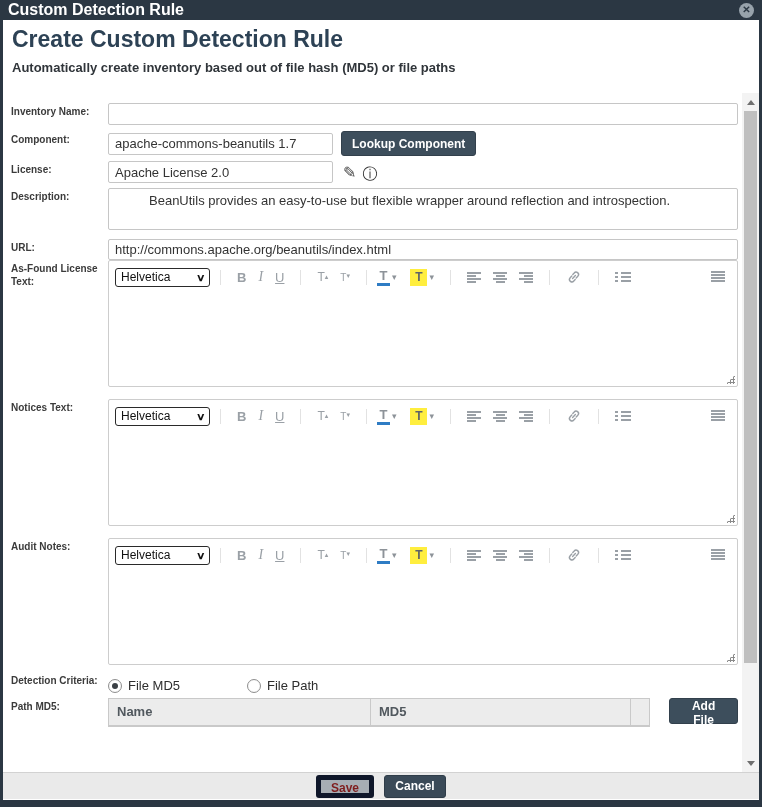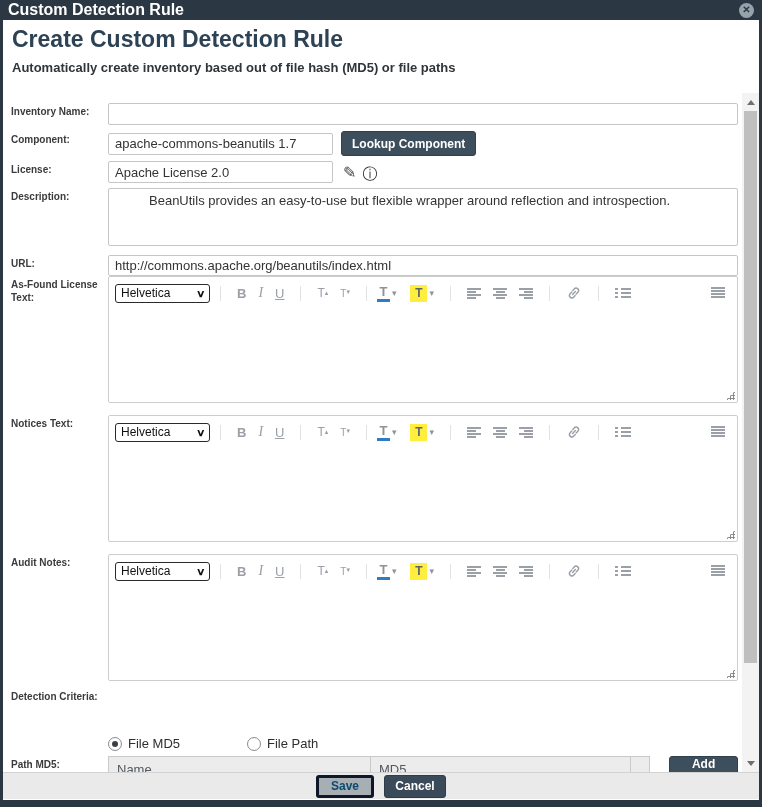--- a/index.html
+++ b/index.html
@@ -29,21 +29,21 @@
 
   .row { display:flex; align-items:flex-start; }
   .lbl { width:97px; flex-shrink:0; font-size:10px; font-weight:bold; color:#3b3b3b;
          line-height:1.25; padding-top:3px; }
   .fld { flex:1; margin-right:21px; min-width:0; }
 
   input.txt, textarea.txt { font-family:"Liberation Sans", sans-serif; font-size:13px; color:#333;
         border:1px solid #c6c6c6; border-radius:2px; padding:2px 6px; background:#fff; outline:none; }
   input.txt { height:22px; width:100%; }
   input.short { width:225px; flex:none; }
-  textarea.txt { width:100%; height:58px; resize:none; padding-top:4px;padding-left:40px; }
+  textarea.txt { width:100%; height:42px; resize:none; padding-top:4px;padding-left:40px; }
 
   .btn-dark { background:#3d4e5c; color:#fff; font-size:12px; font-weight:bold;
               border:1px solid #32404c; border-radius:3px; padding:0 10px; height:25px;
               font-family:"Liberation Sans", sans-serif; cursor:pointer; }
 
   .inline-icons { display:flex; align-items:center; gap:6px; margin-left:10px; padding-top:2px; }
   .pencil { font-size:16px; color:#444; line-height:1; }
   .info   { font-size:15px; color:#333; line-height:1; }
 
   
@@ -86,54 +86,54 @@
     background-image:linear-gradient(#9aa0a6,#9aa0a6),linear-gradient(#9aa0a6,#9aa0a6),linear-gradient(#9aa0a6,#9aa0a6),linear-gradient(#9aa0a6,#9aa0a6);
     background-size:14px 2px,14px 2px,14px 2px,14px 2px;
     background-position:0 0,0 3px,0 6px,0 9px; background-repeat:no-repeat; }
 
   .ed-body { flex:1; }
   .rsz { position:absolute; right:2px; bottom:2px; width:9px; height:9px;
          background-image:radial-gradient(#8a8a8a 1px, transparent 1.3px);
          background-size:3px 3px; clip-path:polygon(100% 0,100% 100%,0 100%); cursor:se-resize; }
 
   
-  .radios { display:flex; align-items:center; padding-top:6px;margin-top:42px; }
+  .radios { display:flex; align-items:center; padding-top:6px; }
   .radio-wrap { display:flex; align-items:center; gap:6px; cursor:pointer; }
   .radio { width:14px; height:14px; border:1px solid #8f8f8f; border-radius:50%;
            background:radial-gradient(#fff 55%, #e9e9e9); position:relative; flex-shrink:0; }
   .radio.checked::after { content:""; position:absolute; inset:3px; border-radius:50%; background:#3a4045; }
   .radio-label { font-size:13px; color:#2e2e2e; }
   .radio-gap { width:67px; }
 
   
   .md5row .fld { display:flex; align-items:flex-start; }
   .tbl { width:548px; border:1px solid #c9c9c9; background:#fff; }
   .thead { display:flex; height:27px; background:#ececec; border-bottom:1px solid #c9c9c9; }
-  .th { font-size:13px; font-weight:normal; color:#51585e; padding:5px 8px; }
+  .th { font-size:13px; font-weight:bold; color:#51585e; padding:5px 8px; }
   .th.name { width:262px; border-right:1px solid #c9c9c9; }
   .th.md5  { width:260px; border-right:1px solid #c9c9c9; }
   .th.ctrl { flex:1; }
   .addfile { margin-left:19px; height:26px; }
 
   
   .sbar { position:absolute; top:0; right:0; bottom:0; width:17px; background:#f3f3f3; }
   .sbar .arr { position:absolute; left:0; width:17px; height:16px; display:flex;
                align-items:center; justify-content:center; cursor:pointer; }
   .sbar .arr.up { top:1px; }
   .sbar .arr.down { bottom:1px; }
   .tri-up { width:0; height:0; border-left:4px solid transparent; border-right:4px solid transparent;
             border-bottom:5px solid #6f6f6f; }
   .tri-down { width:0; height:0; border-left:4px solid transparent; border-right:4px solid transparent;
               border-top:5px solid #6f6f6f; }
   .thumb { position:absolute; left:2px; top:18px; width:13px; height:552px; background:#bfbfbf; cursor:grab; }
 
   
   .footer { height:28px; flex-shrink:0; background:#eaeaea; border-top:1px solid #d2d2d2;
             border-bottom:1px solid #fff; display:flex; align-items:center; justify-content:center; gap:10px; }
-  .btn-save { background:#a7aeb4; color:#0c4a6e; border:3px solid #0f172a; border-radius:3px;
+  .btn-save { background:#a7aeb4; color:#7f1d1d; border:5px solid #0f172a; border-radius:3px;
               font-size:12px; font-weight:bold; height:23px; width:58px;
               font-family:"Liberation Sans", sans-serif; cursor:default; }
   .btn-cancel { background:#3a4a58; color:#fff; border:1px solid #2f3d49; border-radius:3px;
                 font-size:12px; font-weight:bold; height:23px; width:62px;
                 font-family:"Liberation Sans", sans-serif; cursor:pointer; }
 </style>
 </head>
 <body>
 
 <div class="dialog">

